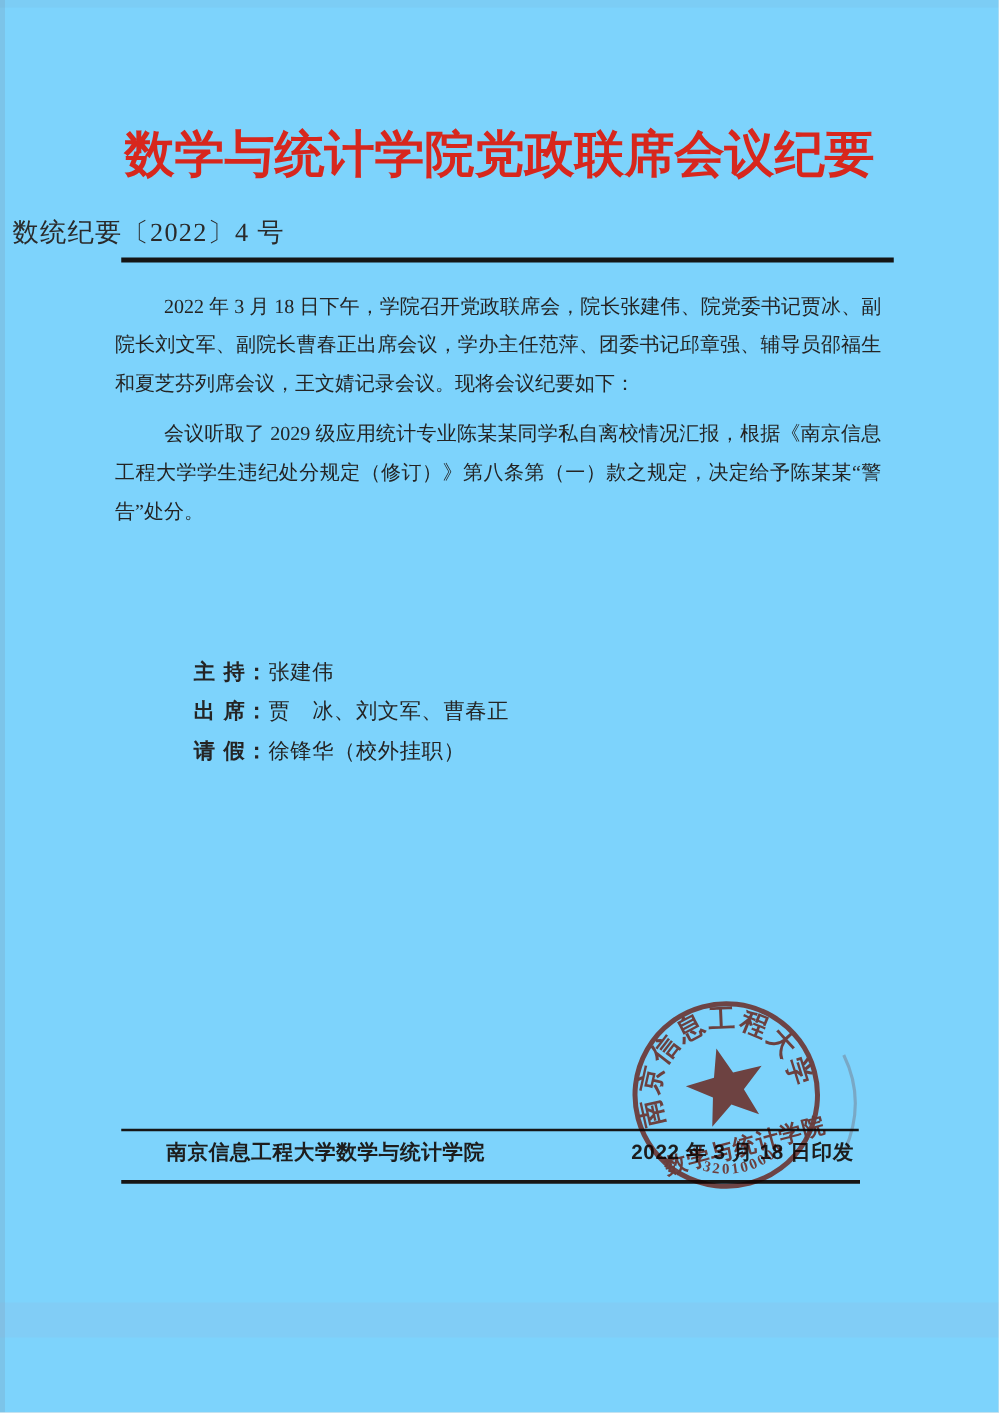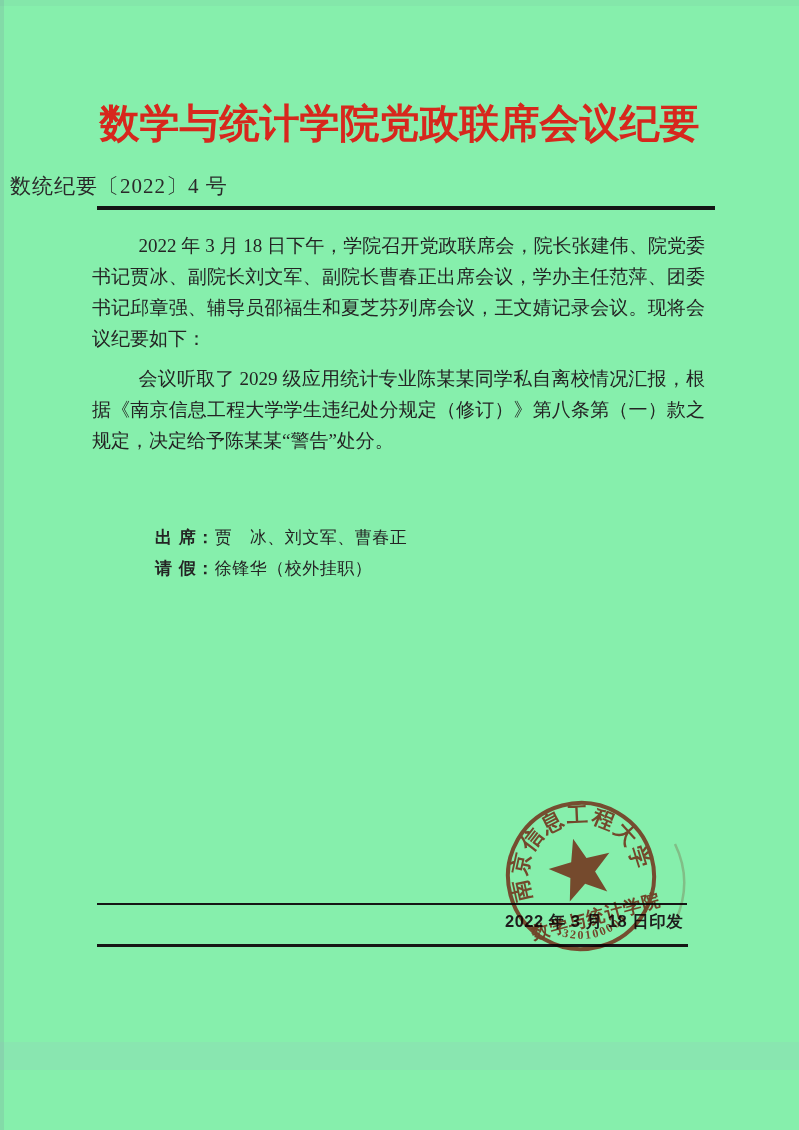--- a/index.html
+++ b/index.html
@@ -1,19 +1,19 @@
 <!DOCTYPE html>
 <html><head>
 <meta charset="utf-8">
 <style>
   * { margin:0; padding:0; box-sizing:border-box; }
   html,body { background:#e8e8e8; }
   .page {
     position:relative; width:799px; height:1130px;
-    background:#86efac; overflow:hidden;
+    background:#7dd3fc; overflow:hidden;
     font-family:"Liberation Serif","DejaVu Serif",serif;
     color:#222;
   }
   
   .edge-left { position:absolute; left:0; top:0; width:4px; height:1130px;
     background:rgba(120,125,150,0.18); }
   .smudge-top { position:absolute; left:0; top:0; width:799px; height:6px;
     background:rgba(120,125,150,0.07); }
   .band-bottom { position:absolute; left:0; top:1042px; width:799px; height:28px;
     background:rgba(165,170,205,0.13); }
@@ -26,21 +26,21 @@
   .doc-number {
     position:absolute; top:172px; left:10px; width:100%;
     text-align:left; font-size:21px; color:#2a2a2a; letter-spacing:1px;
   }
   .rule-thick {
     position:absolute; left:97px; top:206px; width:618px; height:4px;
     background:#151515;
   }
   .body-text {
     position:absolute; left:92px; top:230px; width:613px;
-    font-size:19px; line-height:31px; text-align:justify;
+    font-size:16px; line-height:31px; text-align:justify;
     color:#242424;
   }
   .body-text p { text-indent:2.45em; }
   .body-text p + p { margin-top:9px; }
 
   .attendees { position:absolute; left:155px; top:522px; font-size:17px; color:#242424; }
   .attendee-row { height:31.4px; line-height:31.4px; white-space:nowrap; }
   .attendee-label { font-weight:700; font-family:"Liberation Sans","DejaVu Sans",sans-serif; letter-spacing:1px; }
   .attendee-value { font-family:"Liberation Serif","DejaVu Serif",serif; letter-spacing:0.5px; }
 
@@ -76,28 +76,32 @@
 
   <div class="rule-thick"></div>
 
   <div class="body-text">
     <p>2022 年 3 月 18 日下午，学院召开党政联席会，院长张建伟、院党委书记贾冰、副院长刘文军、副院长曹春正出席会议，学办主任范萍、团委书记邱章强、辅导员邵福生和夏芝芬列席会议，王文婧记录会议。现将会议纪要如下：</p>
     <p>会议听取了 2029 级应用统计专业陈某某同学私自离校情况汇报，根据《南京信息工程大学学生违纪处分规定（修订）》第八条第（一）款之规定，决定给予陈某某“警告”处分。</p>
   </div>
 
   <div class="attendees">
     <div class="attendee-row">
+      <span class="attendee-label">主 持：</span><span class="attendee-value">张建伟</span>
+    </div>
+    <div class="attendee-row">
       <span class="attendee-label">出 席：</span><span class="attendee-value">贾　冰、刘文军、曹春正</span>
     </div>
     <div class="attendee-row">
       <span class="attendee-label">请 假：</span><span class="attendee-value">徐锋华（校外挂职）</span>
     </div>
   </div>
 
   <div class="footer-rule-top"></div>
+  <div class="footer-issuer">南京信息工程大学数学与统计学院</div>
   <div class="footer-date">2022 年 3 月 18 日印发</div>
   <div class="footer-rule-bottom"></div>
 
   <svg class="stamp" viewBox="-115 -115 230 230">
     <g transform="rotate(-15)">
       <circle r="73" fill="none" stroke="#db382a" stroke-width="4"></circle>
       <path id="stampArcTop" d="M -52.2 14 A 54 54 0 1 1 52.2 14" fill="none"></path>
       <text font-size="21.5" font-weight="bold" fill="#d63222" letter-spacing="2">
         <textPath href="#stampArcTop" startOffset="50%" text-anchor="middle">南京信息工程大学</textPath>
       </text>

